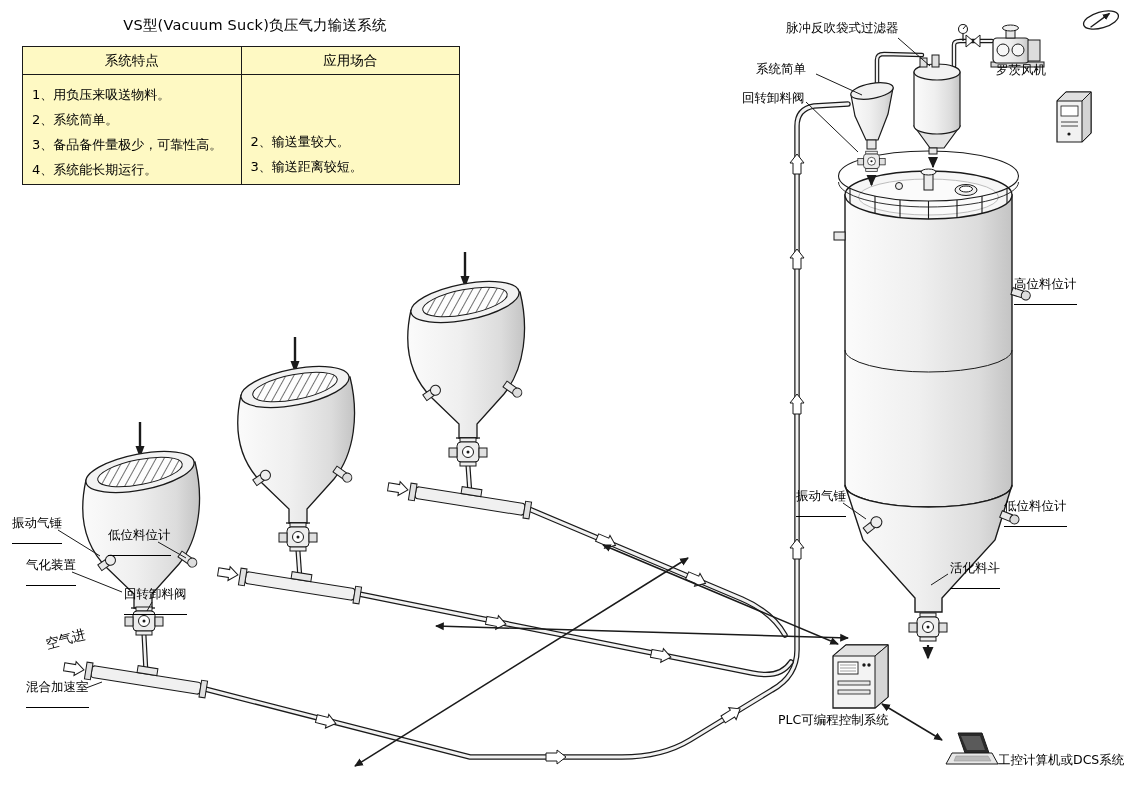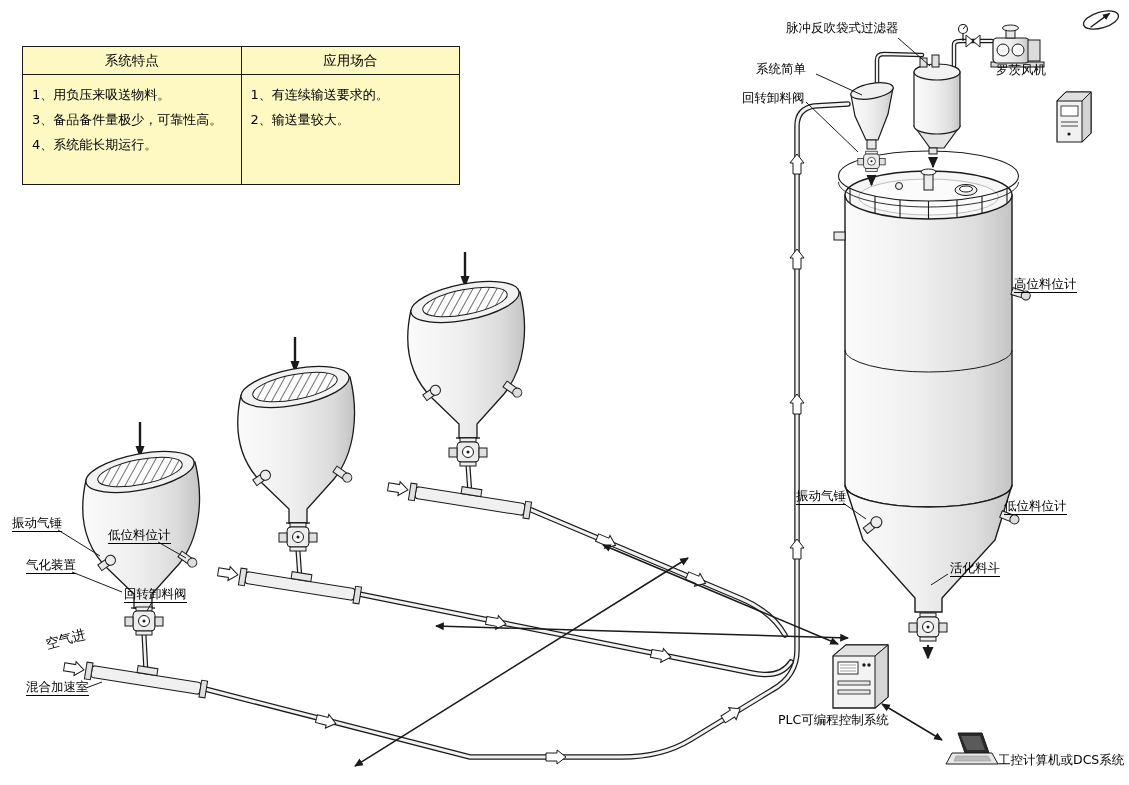--- a/index.html
+++ b/index.html
@@ -2,26 +2,26 @@
 <html><head>
 <meta charset="utf-8">
 <style>
   * { margin:0; padding:0; box-sizing:border-box; }
   html,body { background:#ffffff; font-family:"DejaVu Sans","Liberation Sans",sans-serif; color:#000; }
   .stage { position:relative; width:1129px; height:785px; background:#fff; overflow:hidden; }
   .stage > svg { position:absolute; left:0; top:0; }
   .title { position:absolute; left:40px; top:16px; width:430px; text-align:center; font-size:14.5px; letter-spacing:.2px; }
   .spec { position:absolute; left:22px; top:46px; width:438px; height:139px; border:1.4px solid #1a1a1a; display:flex; font-size:13px; background:#fef9c3; }
   .spec-col { flex:1; display:flex; flex-direction:column; }
-  .spec-col + .spec-col { border-left:1.4px solid #1a1a1a; }
+  .spec-col + .spec-col { border-left:1.4px solid #1a1a1a;gap:47px; }
   .spec-head { height:28px; border-bottom:1.4px solid #1a1a1a; display:flex; align-items:center; justify-content:center; font-size:13.5px; }
   .spec-body { padding:7px 6px 0 9px; }
   .spec-row { line-height:25px; white-space:nowrap; }
   .lbl { position:absolute; font-size:12.5px; line-height:1.2; white-space:nowrap; }
-  .ul { border-bottom:1.1px solid #000; padding-bottom:1px; }
+  .ul { border-bottom:1.1px solid #000; padding-bottom:13px; }
   .air { transform:rotate(-15deg); transform-origin:left center; font-size:13.5px; }
 </style>
 </head>
 <body>
 
 <div class="stage">
 
   <svg width="1129" height="785" viewBox="0 0 1129 785" xmlns="http://www.w3.org/2000/svg">
     <defs>
       <linearGradient id="cylG" x1="0" y1="0" x2="1" y2="0">
@@ -268,35 +268,37 @@
       <path d="M 843 503 L 866 519"></path>
       <path d="M 948 574 L 931 585"></path>
       <path d="M 58 530 L 100 556"></path>
       <path d="M 158 542 L 186 558"></path>
       <path d="M 72 572 L 122 592"></path>
       <path d="M 152 602 L 147 611"></path>
       <path d="M 86 688 L 102 682"></path>
     </g>
   </svg>
 
+  <div class="title">VS型(Vacuum Suck)负压气力输送系统</div>
 
   <div class="spec">
     <div class="spec-col">
       <div class="spec-head">系统特点</div>
       <div class="spec-body">
         <div class="spec-row">1、用负压来吸送物料。</div>
+        <div class="spec-row">2、系统简单。</div>
         <div class="spec-row">3、备品备件量极少，可靠性高。</div>
         <div class="spec-row">4、系统能长期运行。</div>
       </div>
     </div>
     <div class="spec-col">
       <div class="spec-head">应用场合</div>
       <div class="spec-body">
-        <div class="spec-row">1、有连续输送要求的。</div>
         <div class="spec-row">2、输送量较大。</div>
+        <div class="spec-row">3、输送距离较短。</div>
       </div>
     </div>
   </div>
 
   <div class="lbl" style="left:786px;top:20px">脉冲反吹袋式过滤器</div>
   <div class="lbl" style="left:756px;top:61px">系统简单</div>
   <div class="lbl" style="left:742px;top:90px">回转卸料阀</div>
   <div class="lbl" style="left:996px;top:62px">罗茨风机</div>
   <div class="lbl ul" style="left:1014px;top:276px">高位料位计</div>
   <div class="lbl ul" style="left:1004px;top:498px">低位料位计</div>

